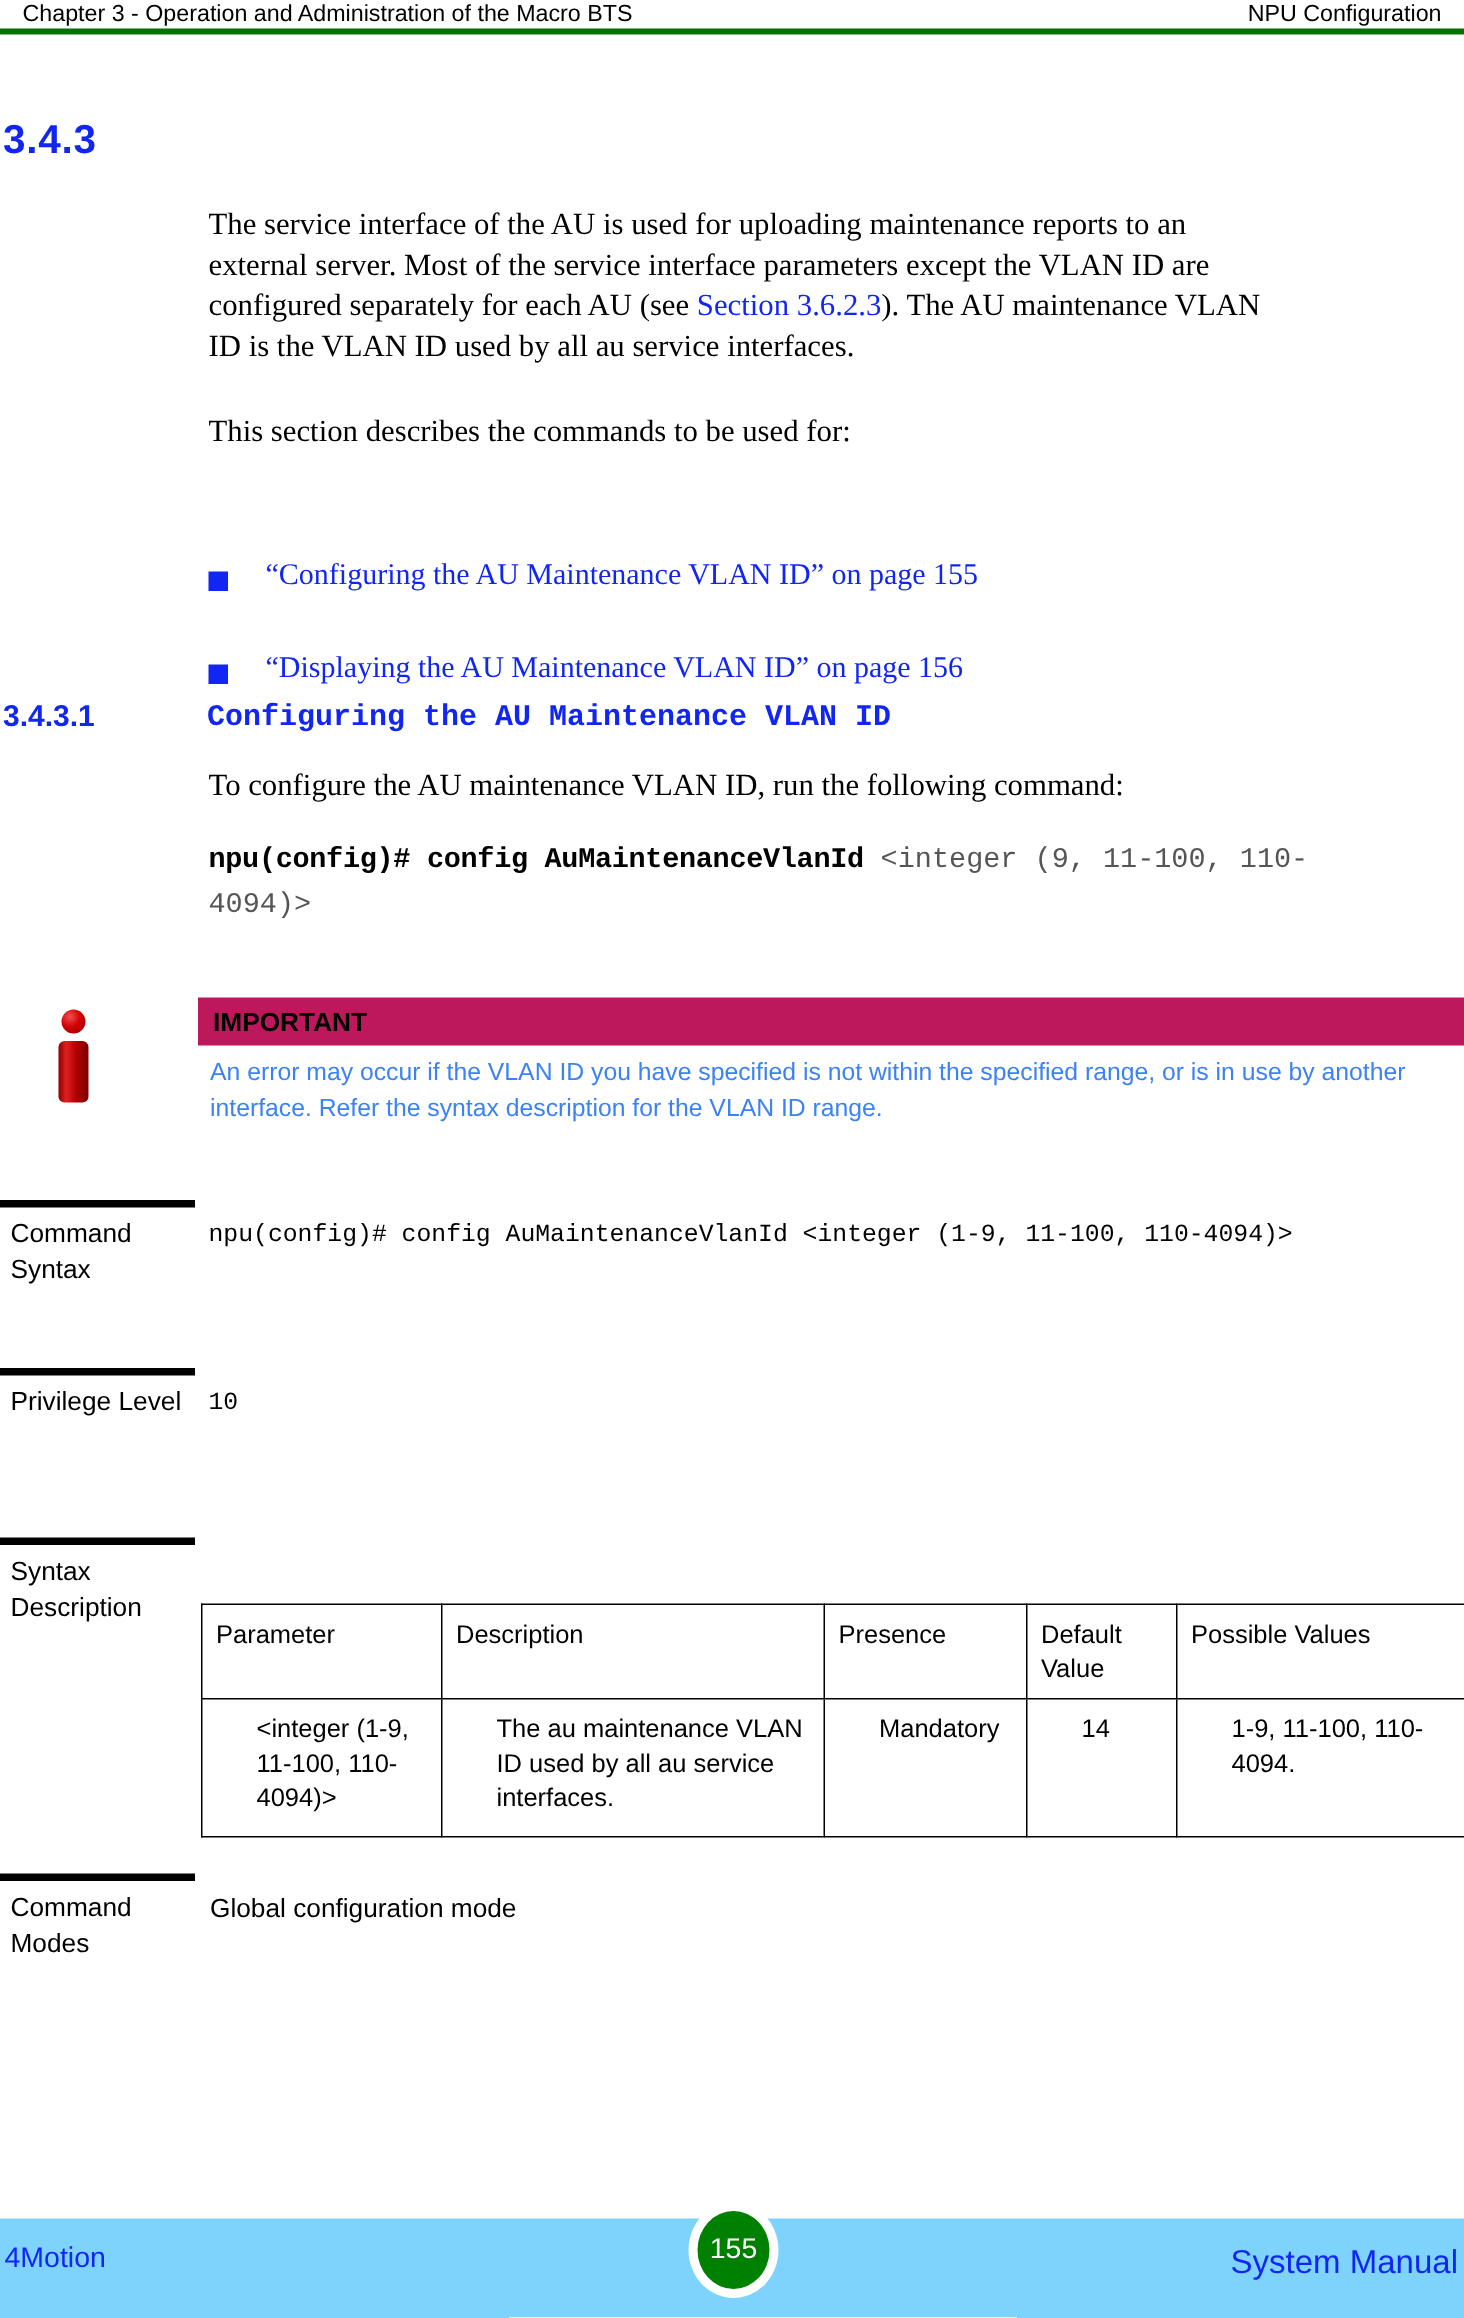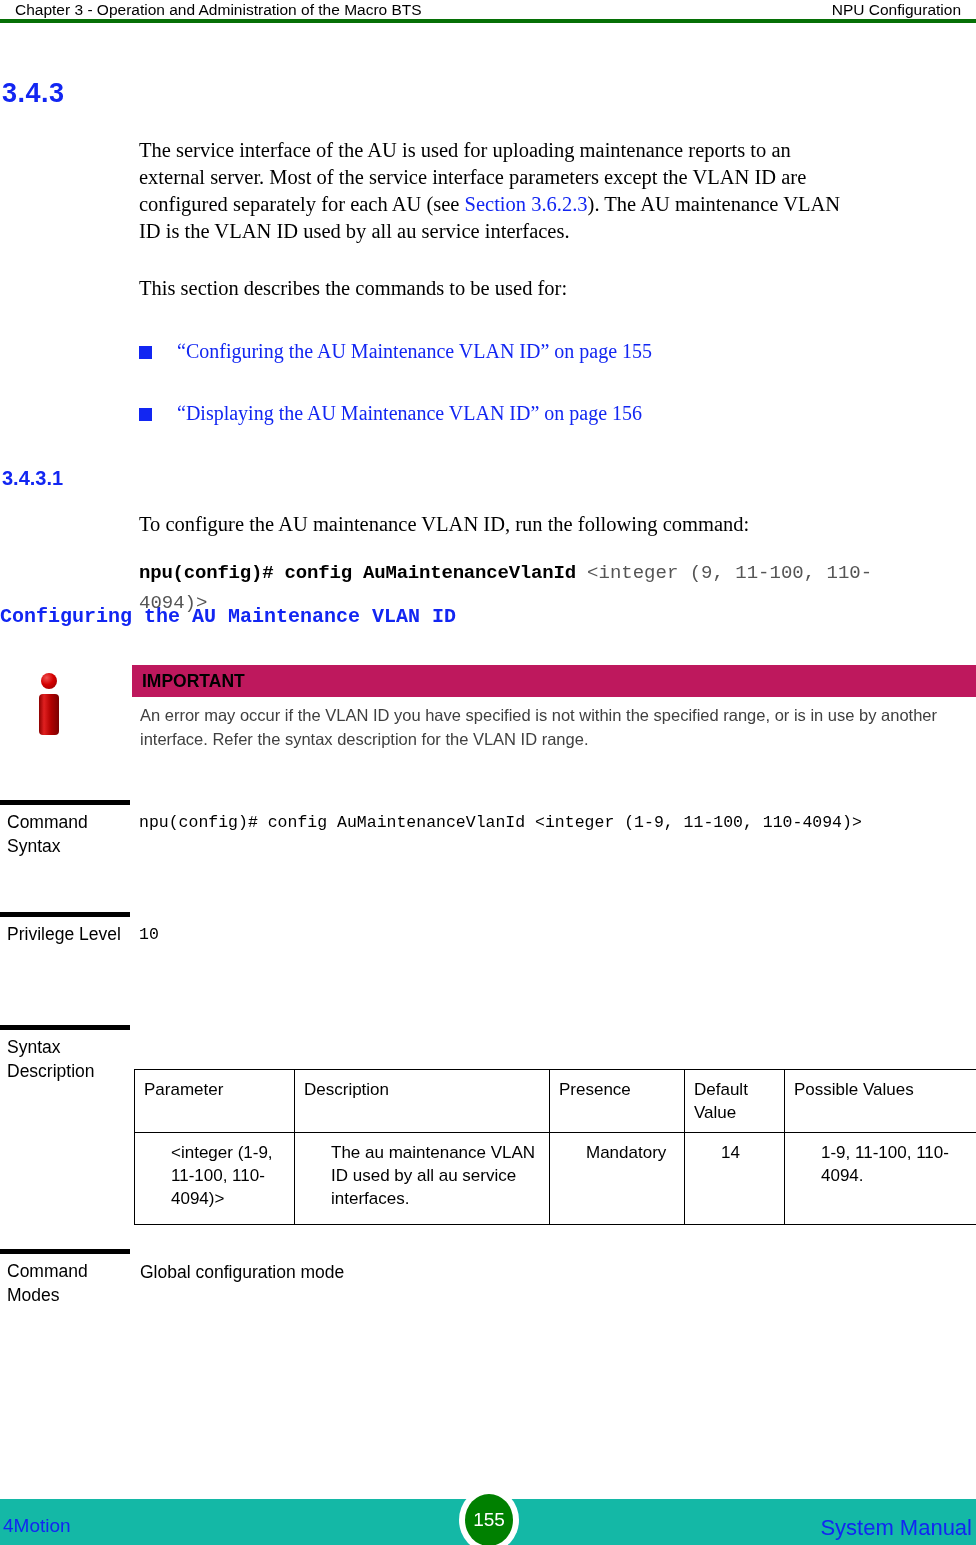--- a/index.html
+++ b/index.html
@@ -54,21 +54,20 @@
     letter-spacing: 1.1px;
   }
 
   .h3-row {
     position: absolute;
     left: 0; width: 976px;
     display: flex;
     font-family: "Liberation Sans", sans-serif;
     color: #1226f2;
     font-weight: bold;
-    flex-direction: column;
   }
   .h3-num {
     width: 138px;
     flex: 0 0 138px;
     font-size: 20px;
     padding-left: 2px;
   }
   .h3-text { font-size: 20px; font-family: Liberation Mono, monospace; }
 
   .body-p {
@@ -81,21 +80,22 @@
     text-align: left;
   }
   .xref { color: #1226f2; }
 
   
   .bullet-item {
     position: absolute;
     left: 139px;
     width: 760px;
     display: flex;
-    align-items: flex-start;
+    align-items: center;
+    margin-top: 32px;
   }
   .bullet-sq {
     width: 13px; height: 13px;
     background: #1226f2;
     flex: 0 0 13px;
     margin-top: 8px;
     margin-right: 25px;
   }
   .bullet-link {
     color: #1226f2;
@@ -150,21 +150,21 @@
     align-items: center;
     padding-left: 10px;
   }
   #note-body {
     position: absolute;
     left: 140px; top: 38px;
     width: 836px;
     font-family: "Liberation Sans", sans-serif;
     font-size: 16.5px;
     line-height: 24px;
-    color: #404040;
+    color: #3b82f6;
   }
 
   
   .def-row { position: absolute; left: 0; width: 976px; }
   .def-rule {
     position: absolute;
     left: 0; top: 0;
     width: 130px; height: 5px;
     background: #000000;
   }
@@ -224,22 +224,22 @@
   .col-param { width: 160px; }
   .col-desc  { width: 255px; }
   .col-pres  { width: 135px; }
   .col-def   { width: 100px; }
   .col-poss  { width: 192px; }
 
   
   #page-footer {
     position: absolute;
     left: 0; bottom: 0;
-    width: 976px; height: 46px;
-    background: #14b8a6;
+    width: 976px; height: 66px;
+    background: #7dd3fc;
     padding-left: 24px;
   }
   #footer-left {
     position: absolute;
     left: 3px; top: 16px;
     font-family: "Liberation Sans", sans-serif;
     font-size: 19px;
     color: #1226f2;
   }
   #footer-right {

